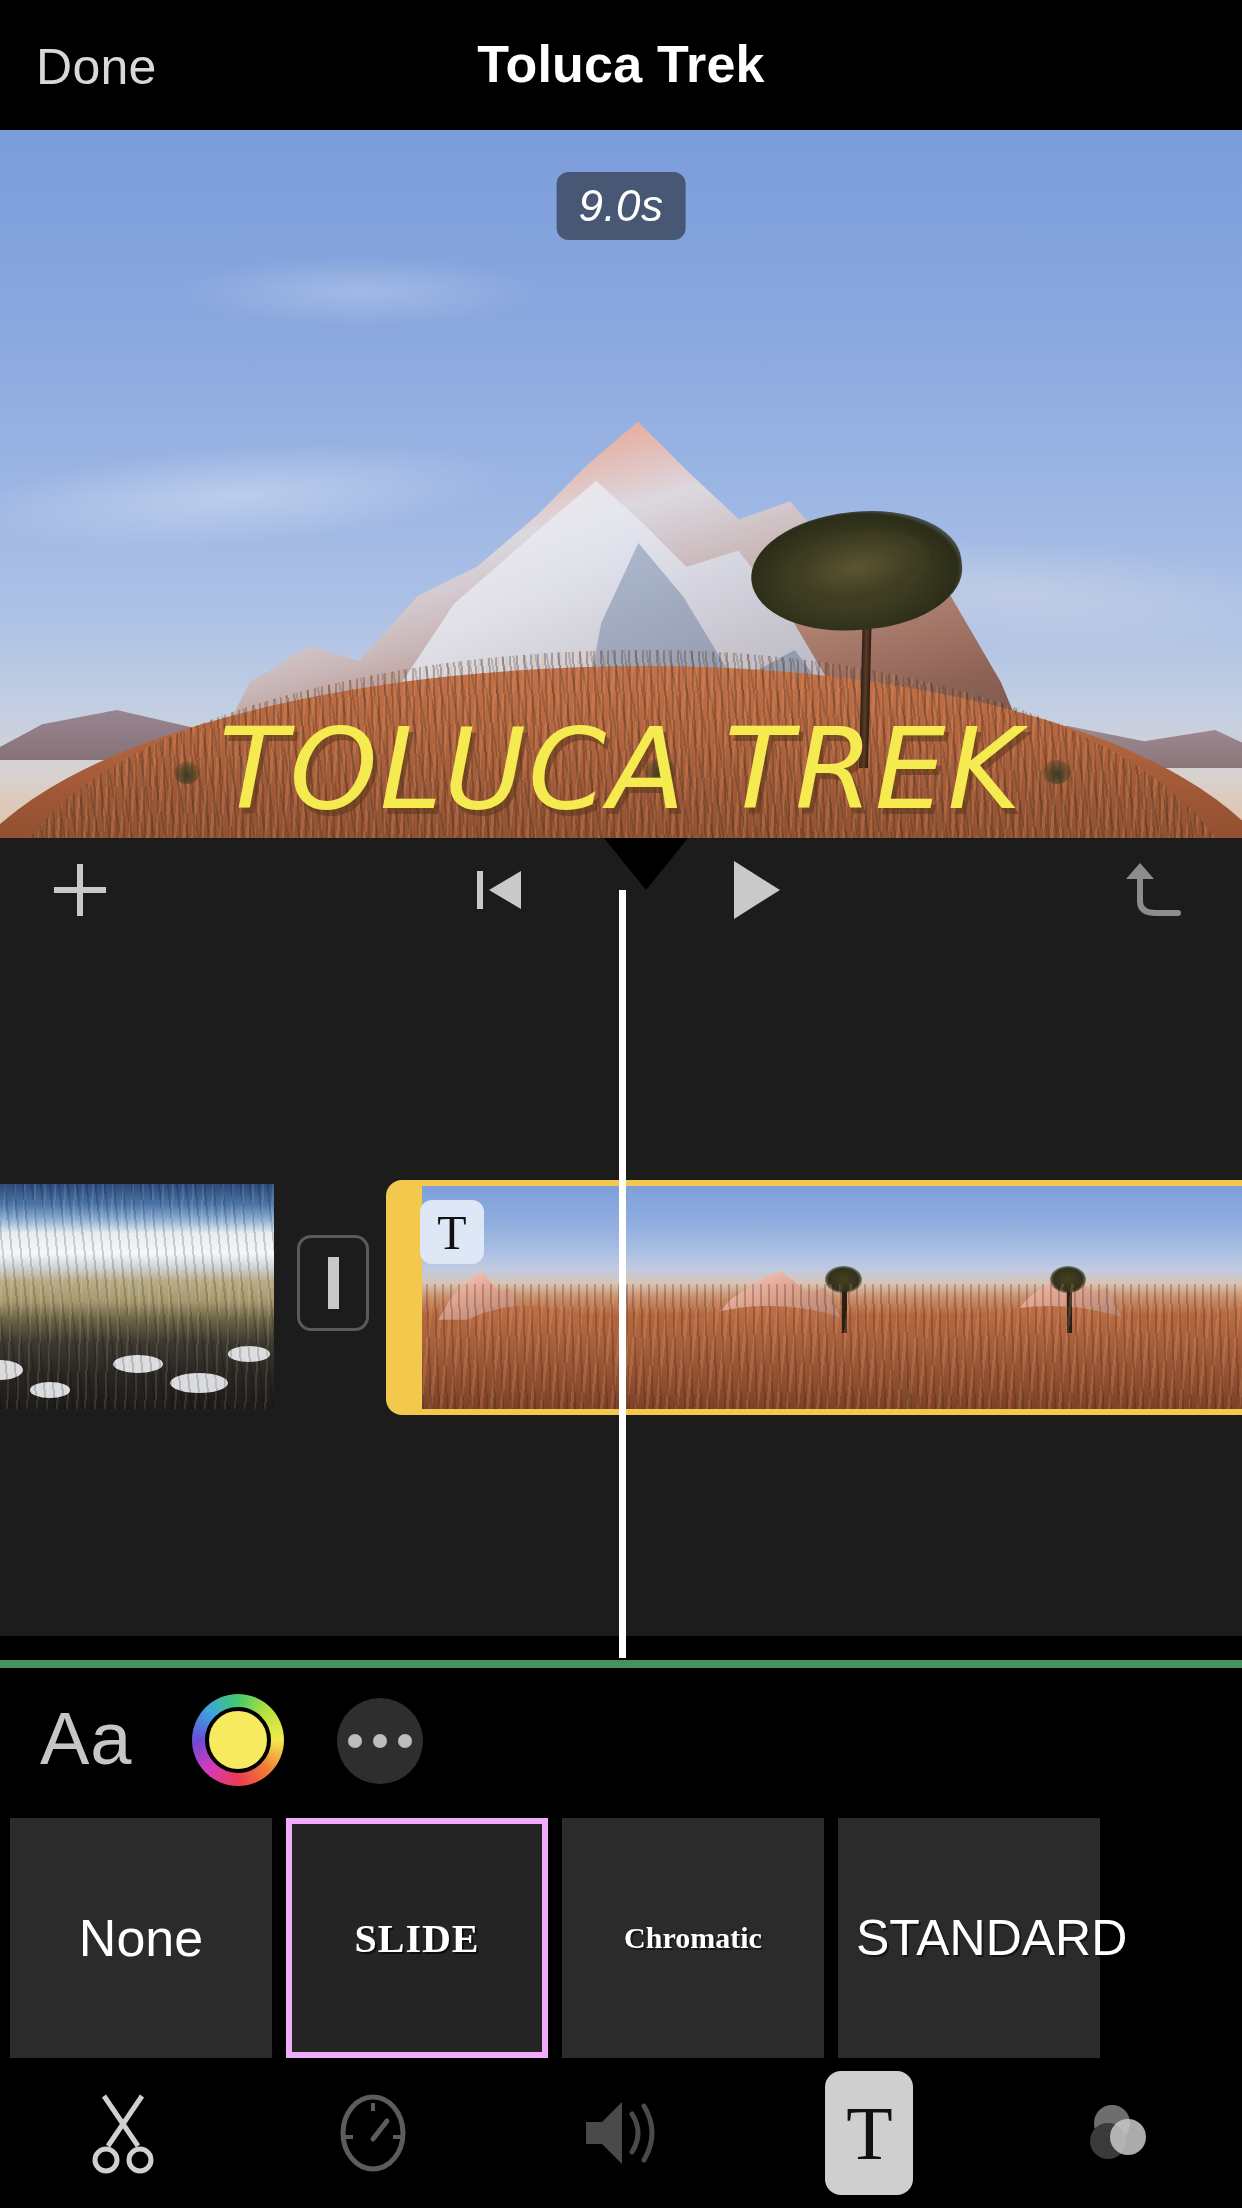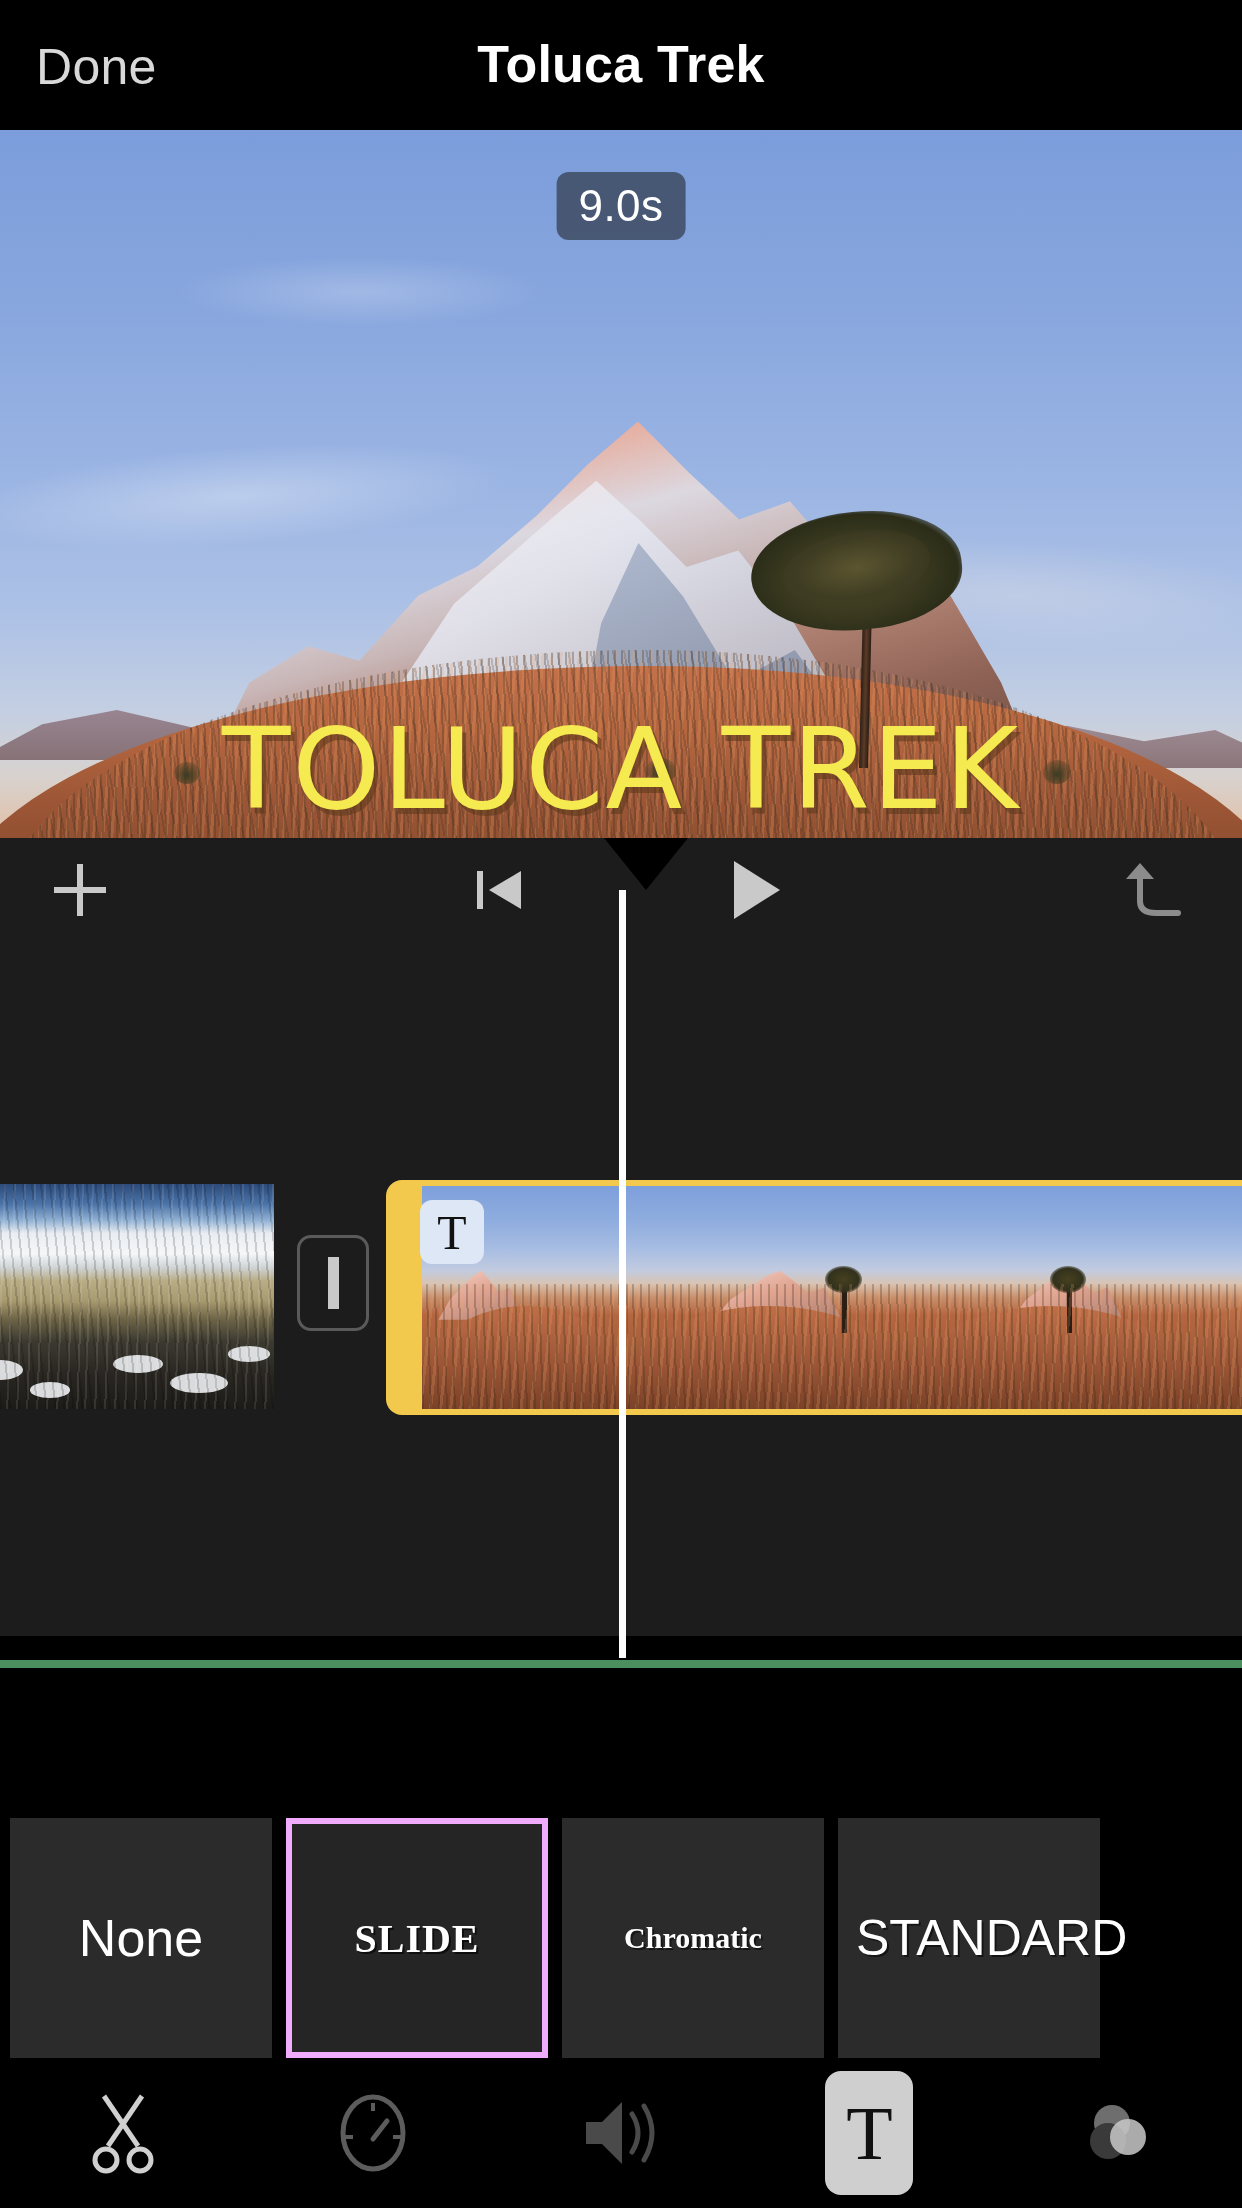--- a/index.html
+++ b/index.html
@@ -23,21 +23,21 @@
   }
   .proj-title {
     position:absolute; left:0; top:34px; width:1242px;
     text-align:center; font-size:52px; color:#fff; font-weight:700;
     letter-spacing:0.2px;
   }
 
   
   .preview {
     position:absolute; top:130px; left:0; width:1242px; height:788px;
-    overflow:hidden; background:#b91c1c;
+    overflow:hidden; background:#b91c1c;font-style:italic;
   }
   .sky {
     position:absolute; inset:0;
     background:linear-gradient(to bottom,
       #7b9ddb 0%, #88a6de 22%, #9ab4e3 44%,
       #aec2e6 62%, #c4cfe2 74%, #d8d2cf 82%, #e0c4ae 88%, #cfa184 94%, #b5815f 100%);
   }
   .cloudA {
     position:absolute; left:-4%; top:40%; width:46%; height:13%;
     background:radial-gradient(ellipse at 50% 50%, rgba(255,255,255,0.32), rgba(255,255,255,0) 68%);
@@ -419,20 +419,31 @@
         <div class="tb-hill"></div>
       </div>
     </div>
     <div class="t-badge">T</div>
   </div>
 
   <div class="playhead-notch"></div>
   <div class="playhead-line"></div>
   <div class="green-div"></div>
 
+  <div class="text-ctrls">
+    <div class="aa-btn">Aa</div>
+    <div class="color-wheel">
+      <div class="color-wheel-in"></div>
+    </div>
+    <div class="more-btn">
+      <div class="dot"></div>
+      <div class="dot"></div>
+      <div class="dot"></div>
+    </div>
+  </div>
 
   <div class="style-row">
     <div class="style-card">
       <span class="lbl-none">None</span>
     </div>
     <div class="style-card sel">
       <span class="lbl-slide">SLIDE</span>
     </div>
     <div class="style-card">
       <span class="lbl-chromatic">Chromatic</span>

